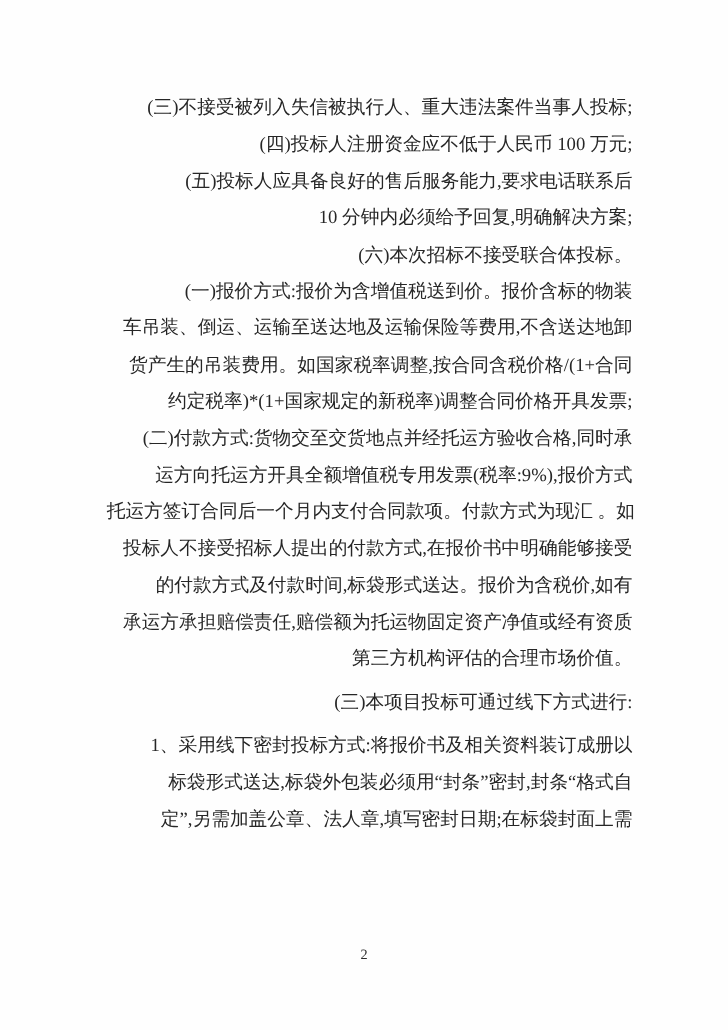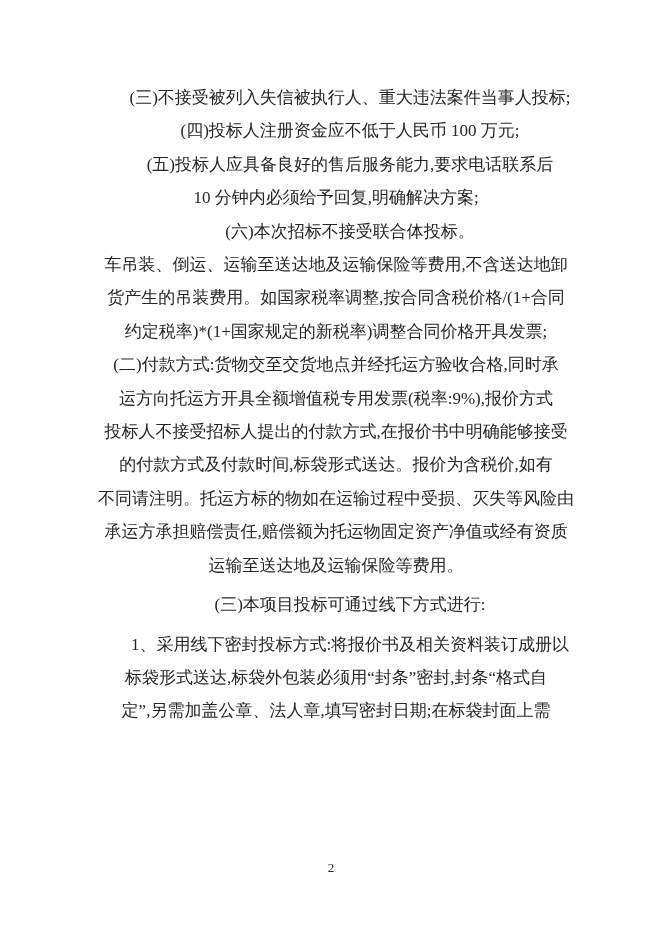--- a/index.html
+++ b/index.html
@@ -20,21 +20,21 @@
   .doc-body {
     position: absolute;
     left: 97px;
     top: 81px;
     width: 478px;
     font-size: 17px;
     line-height: 33.4px;
   }
   .line {
     white-space: pre;
-    text-align: center;
+    text-align: right;
   }
   .line.indent {
     text-indent: 28px;
   }
   .line.bold {
     font-weight: bold;
   }
   .line.gap {
     margin-top: 6px;
   }
@@ -51,29 +51,30 @@
 </head>
 <body>
 
 <div class="page">
   <div class="doc-body">
       <div class="line indent">(三)不接受被列入失信被执行人、重大违法案件当事人投标;</div>
       <div class="line indent">(四)投标人注册资金应不低于人民币 100 万元;</div>
       <div class="line indent">(五)投标人应具备良好的售后服务能力,要求电话联系后</div>
       <div class="line">10 分钟内必须给予回复,明确解决方案;</div>
       <div class="line indent">(六)本次招标不接受联合体投标。</div>
+      <div class="line indent">(一)报价方式:报价为含增值税送到价。报价含标的物装</div>
       <div class="line">车吊装、倒运、运输至送达地及运输保险等费用,不含送达地卸</div>
       <div class="line">货产生的吊装费用。如国家税率调整,按合同含税价格/(1+合同</div>
       <div class="line">约定税率)*(1+国家规定的新税率)调整合同价格开具发票;</div>
       <div class="line">(二)付款方式:货物交至交货地点并经托运方验收合格,同时承</div>
       <div class="line">运方向托运方开具全额增值税专用发票(税率:9%),报价方式</div>
+      <div class="line">托运方签订合同后一个月内支付合同款项。付款方式为现汇 。如</div>
       <div class="line">投标人不接受招标人提出的付款方式,在报价书中明确能够接受</div>
       <div class="line">的付款方式及付款时间,标袋形式送达。报价为含税价,如有</div>
-      <div class="line">不同请注明。托运方标的物如在运输过程中受损、灭失等风险由</div>
       <div class="line">承运方承担赔偿责任,赔偿额为托运物固定资产净值或经有资质</div>
-      <div class="line">运输至送达地及运输保险等费用。</div>
+      <div class="line">第三方机构评估的合理市场价值。</div>
       <div class="line indent gap">(三)本项目投标可通过线下方式进行:</div>
       <div class="line indent gap">1、采用线下密封投标方式:将报价书及相关资料装订成册以</div>
       <div class="line">标袋形式送达,标袋外包装必须用“封条”密封,封条“格式自</div>
       <div class="line">定”,另需加盖公章、法人章,填写密封日期;在标袋封面上需</div>
     </div>
   <div class="page-number">2</div>
 </div>
 
 </body></html>

